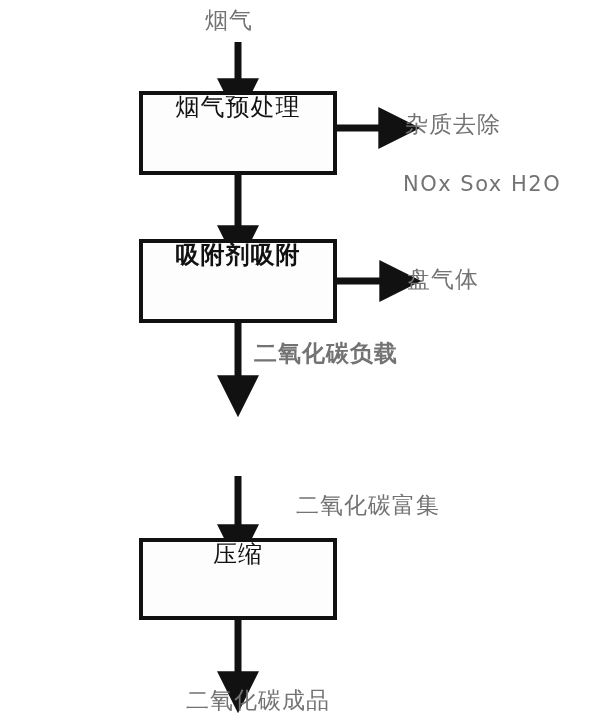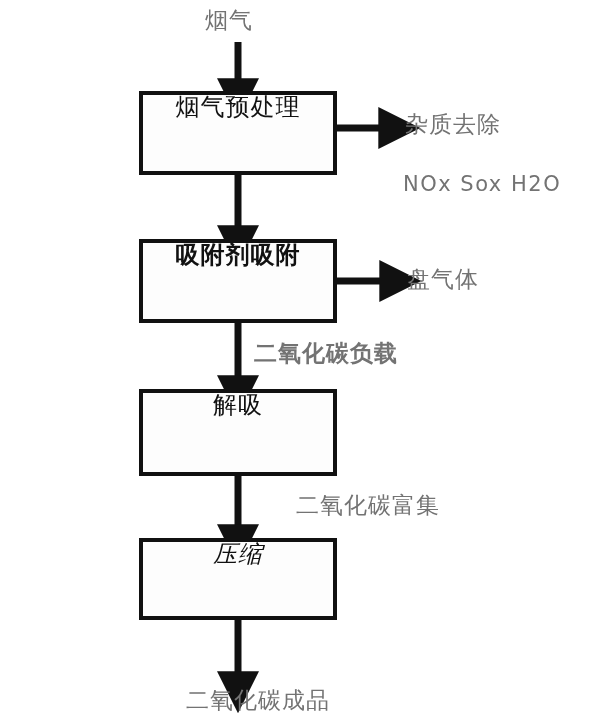--- a/index.html
+++ b/index.html
@@ -54,21 +54,21 @@
   }
   .t-formula {
     font-size: 21px;
     font-family: "DejaVu Sans", "Liberation Sans", sans-serif;
     letter-spacing: 1.5px;
   }
   
   #box-pretreatment { left: 139px; top: 91px;  width: 198px; height: 84px; }
   #box-adsorption   { left: 139px; top: 239px; width: 198px; height: 84px; font-weight: bold; }
   #box-desorption   { left: 139px; top: 389px; width: 198px; height: 87px; }
-  #box-compression  { left: 139px; top: 538px; width: 198px; height: 82px; font-style: italic; }
+  #box-compression  { left: 139px; top: 538px; width: 198px; height: 82px; }
 
   #label-inlet      { left: 205px; top: 8px;  }
   #label-impurity   { left: 405px; top: 112px; }
   #label-impurity-2 { left: 403px; top: 137px; margin-top: 36px; }
   #label-clean-gas  { left: 407px; top: 267px; }
   #label-co2-loaded { left: 254px; top: 341px; font-weight: bold; }
   #label-co2-rich   { left: 296px; top: 493px; }
   #label-co2-product{ left: 164px; top: 688px; margin-left: 22px; }
 </style>
 </head>
@@ -99,23 +99,20 @@
   </svg>
 
   <div class="proc-box" id="box-pretreatment">
     <span class="proc-label">烟气预处理</span>
   </div>
 
   <div class="proc-box" id="box-adsorption">
     <span class="proc-label">吸附剂吸附</span>
   </div>
 
-  <div class="proc-box" id="box-desorption">
-    <span class="proc-label">解吸</span>
-  </div>
 
   <div class="proc-box" id="box-compression">
     <span class="proc-label">压缩</span>
   </div>
 
   <div class="flow-text t-cn" id="label-inlet">烟气</div>
 
   <div class="flow-text t-cn" id="label-impurity">杂质去除</div>
 
   <div class="flow-text t-formula" id="label-impurity-2">NOx  Sox  H2O</div>

